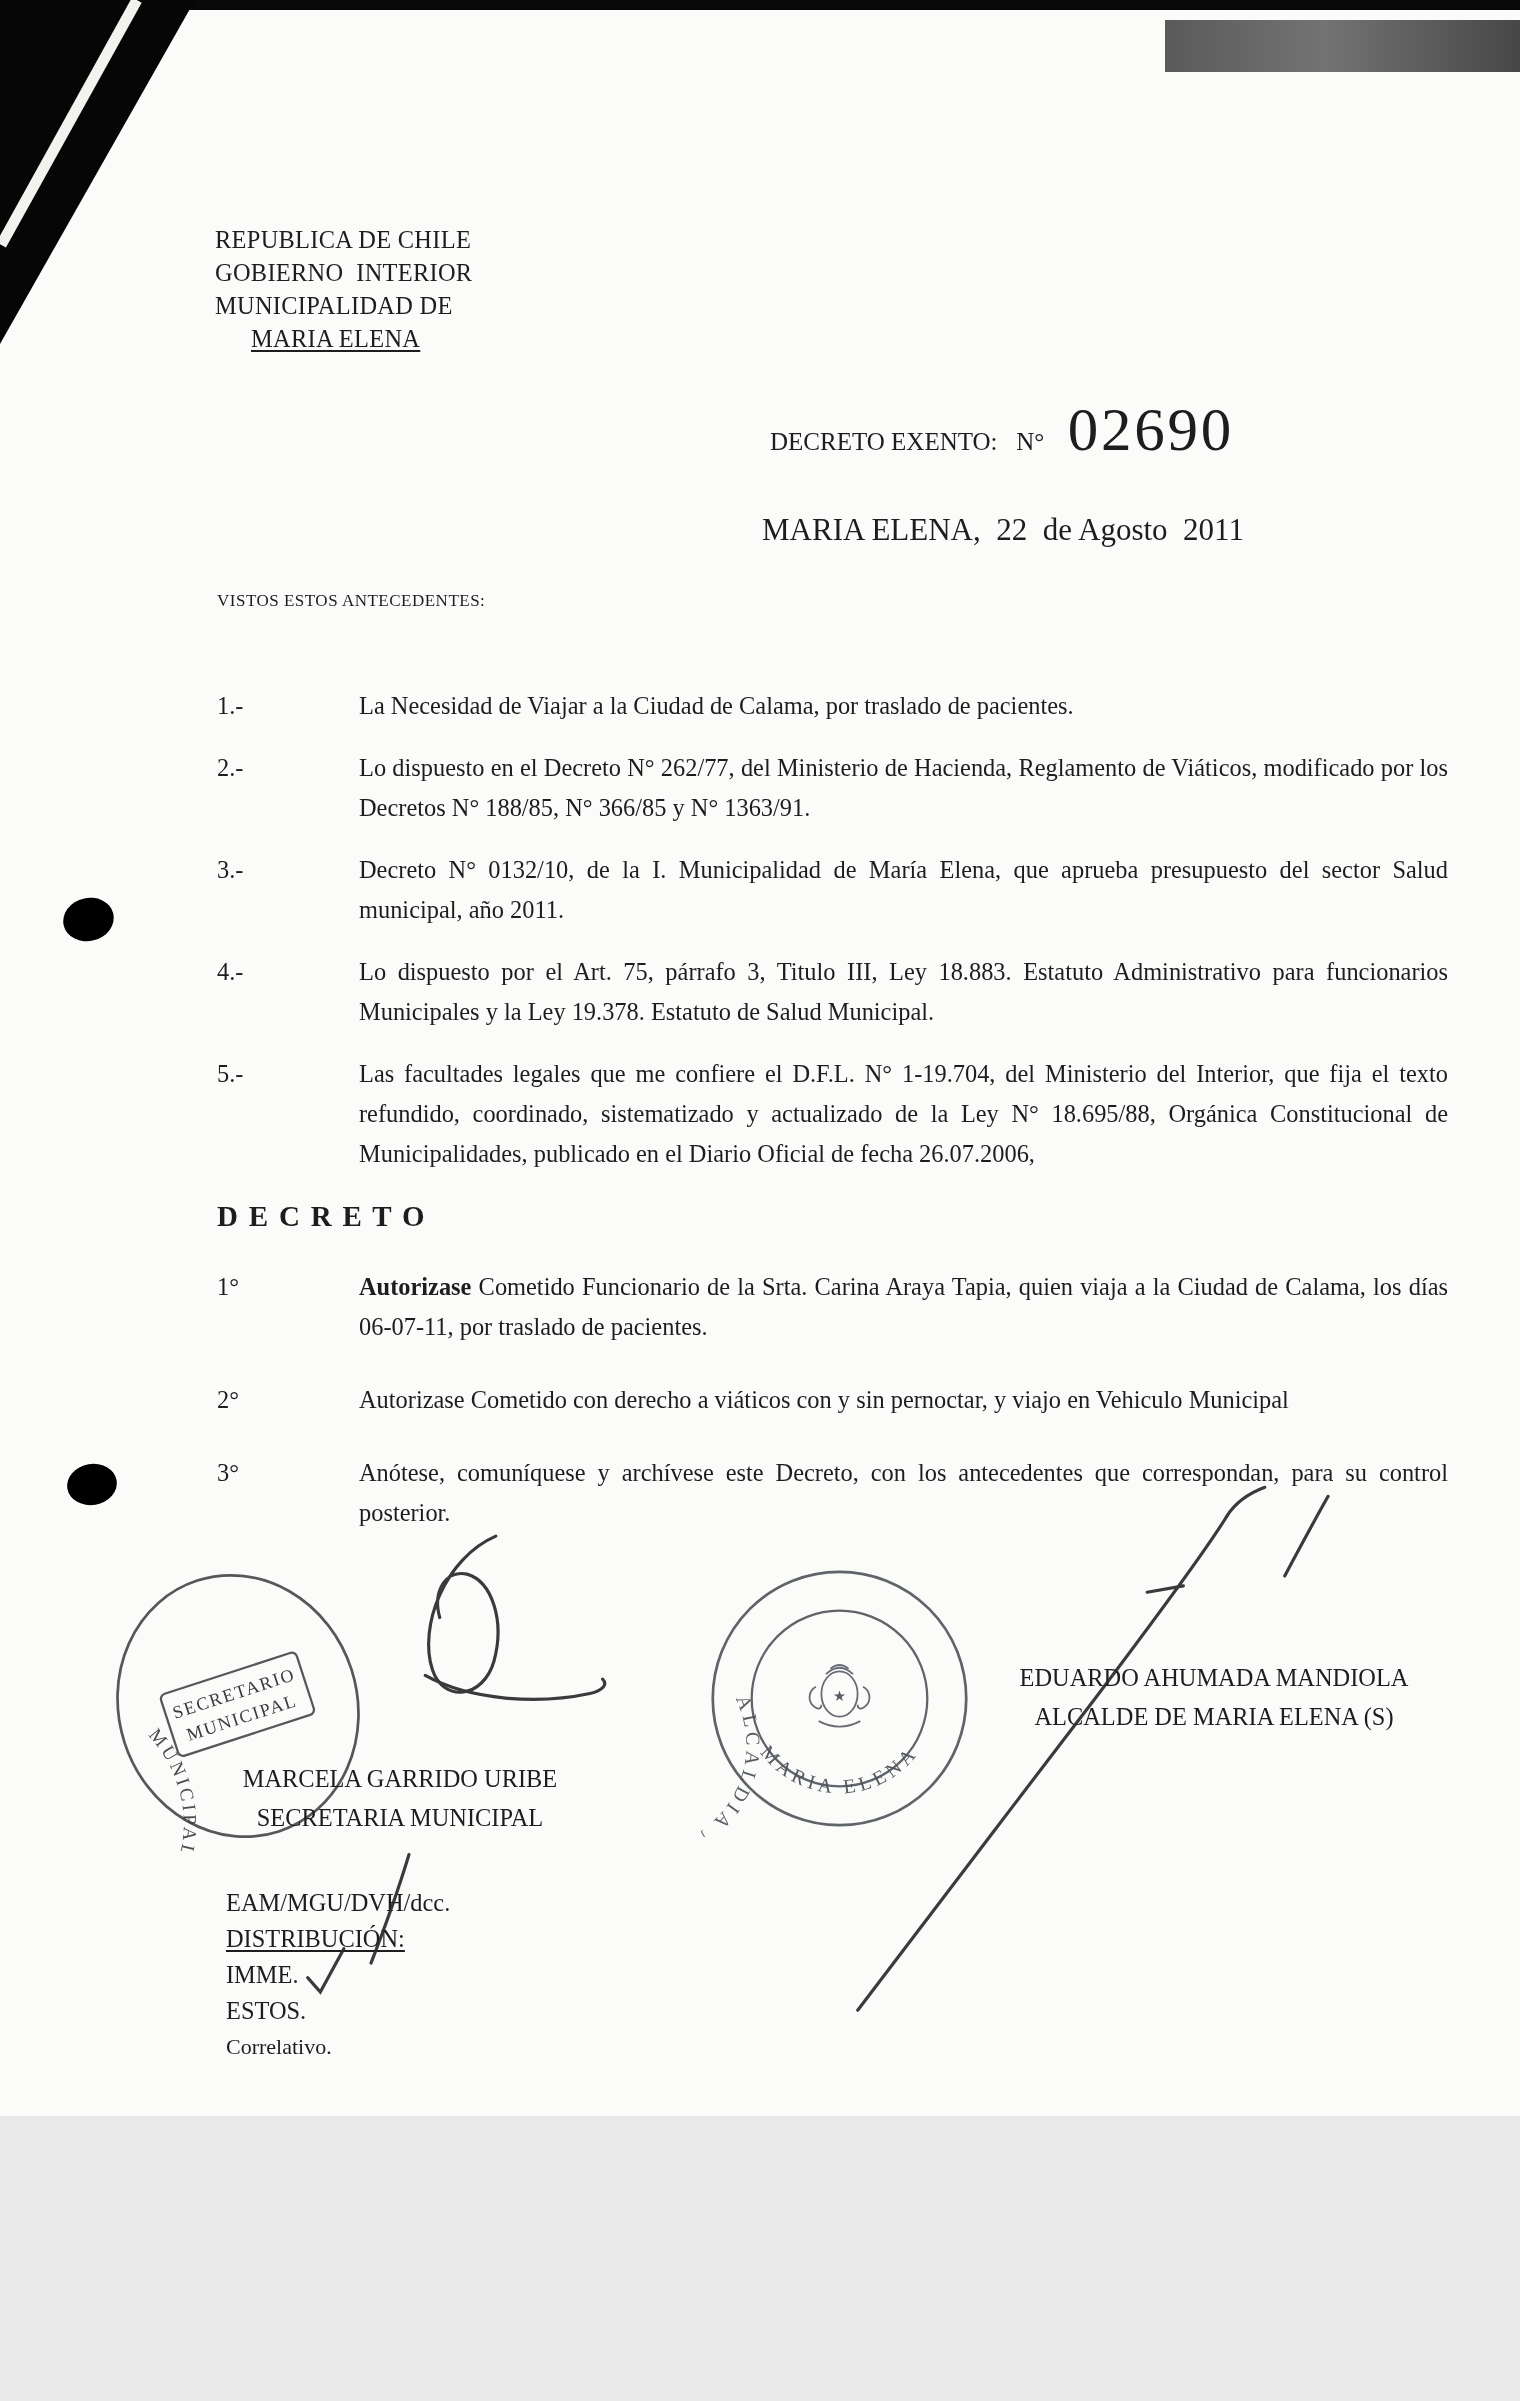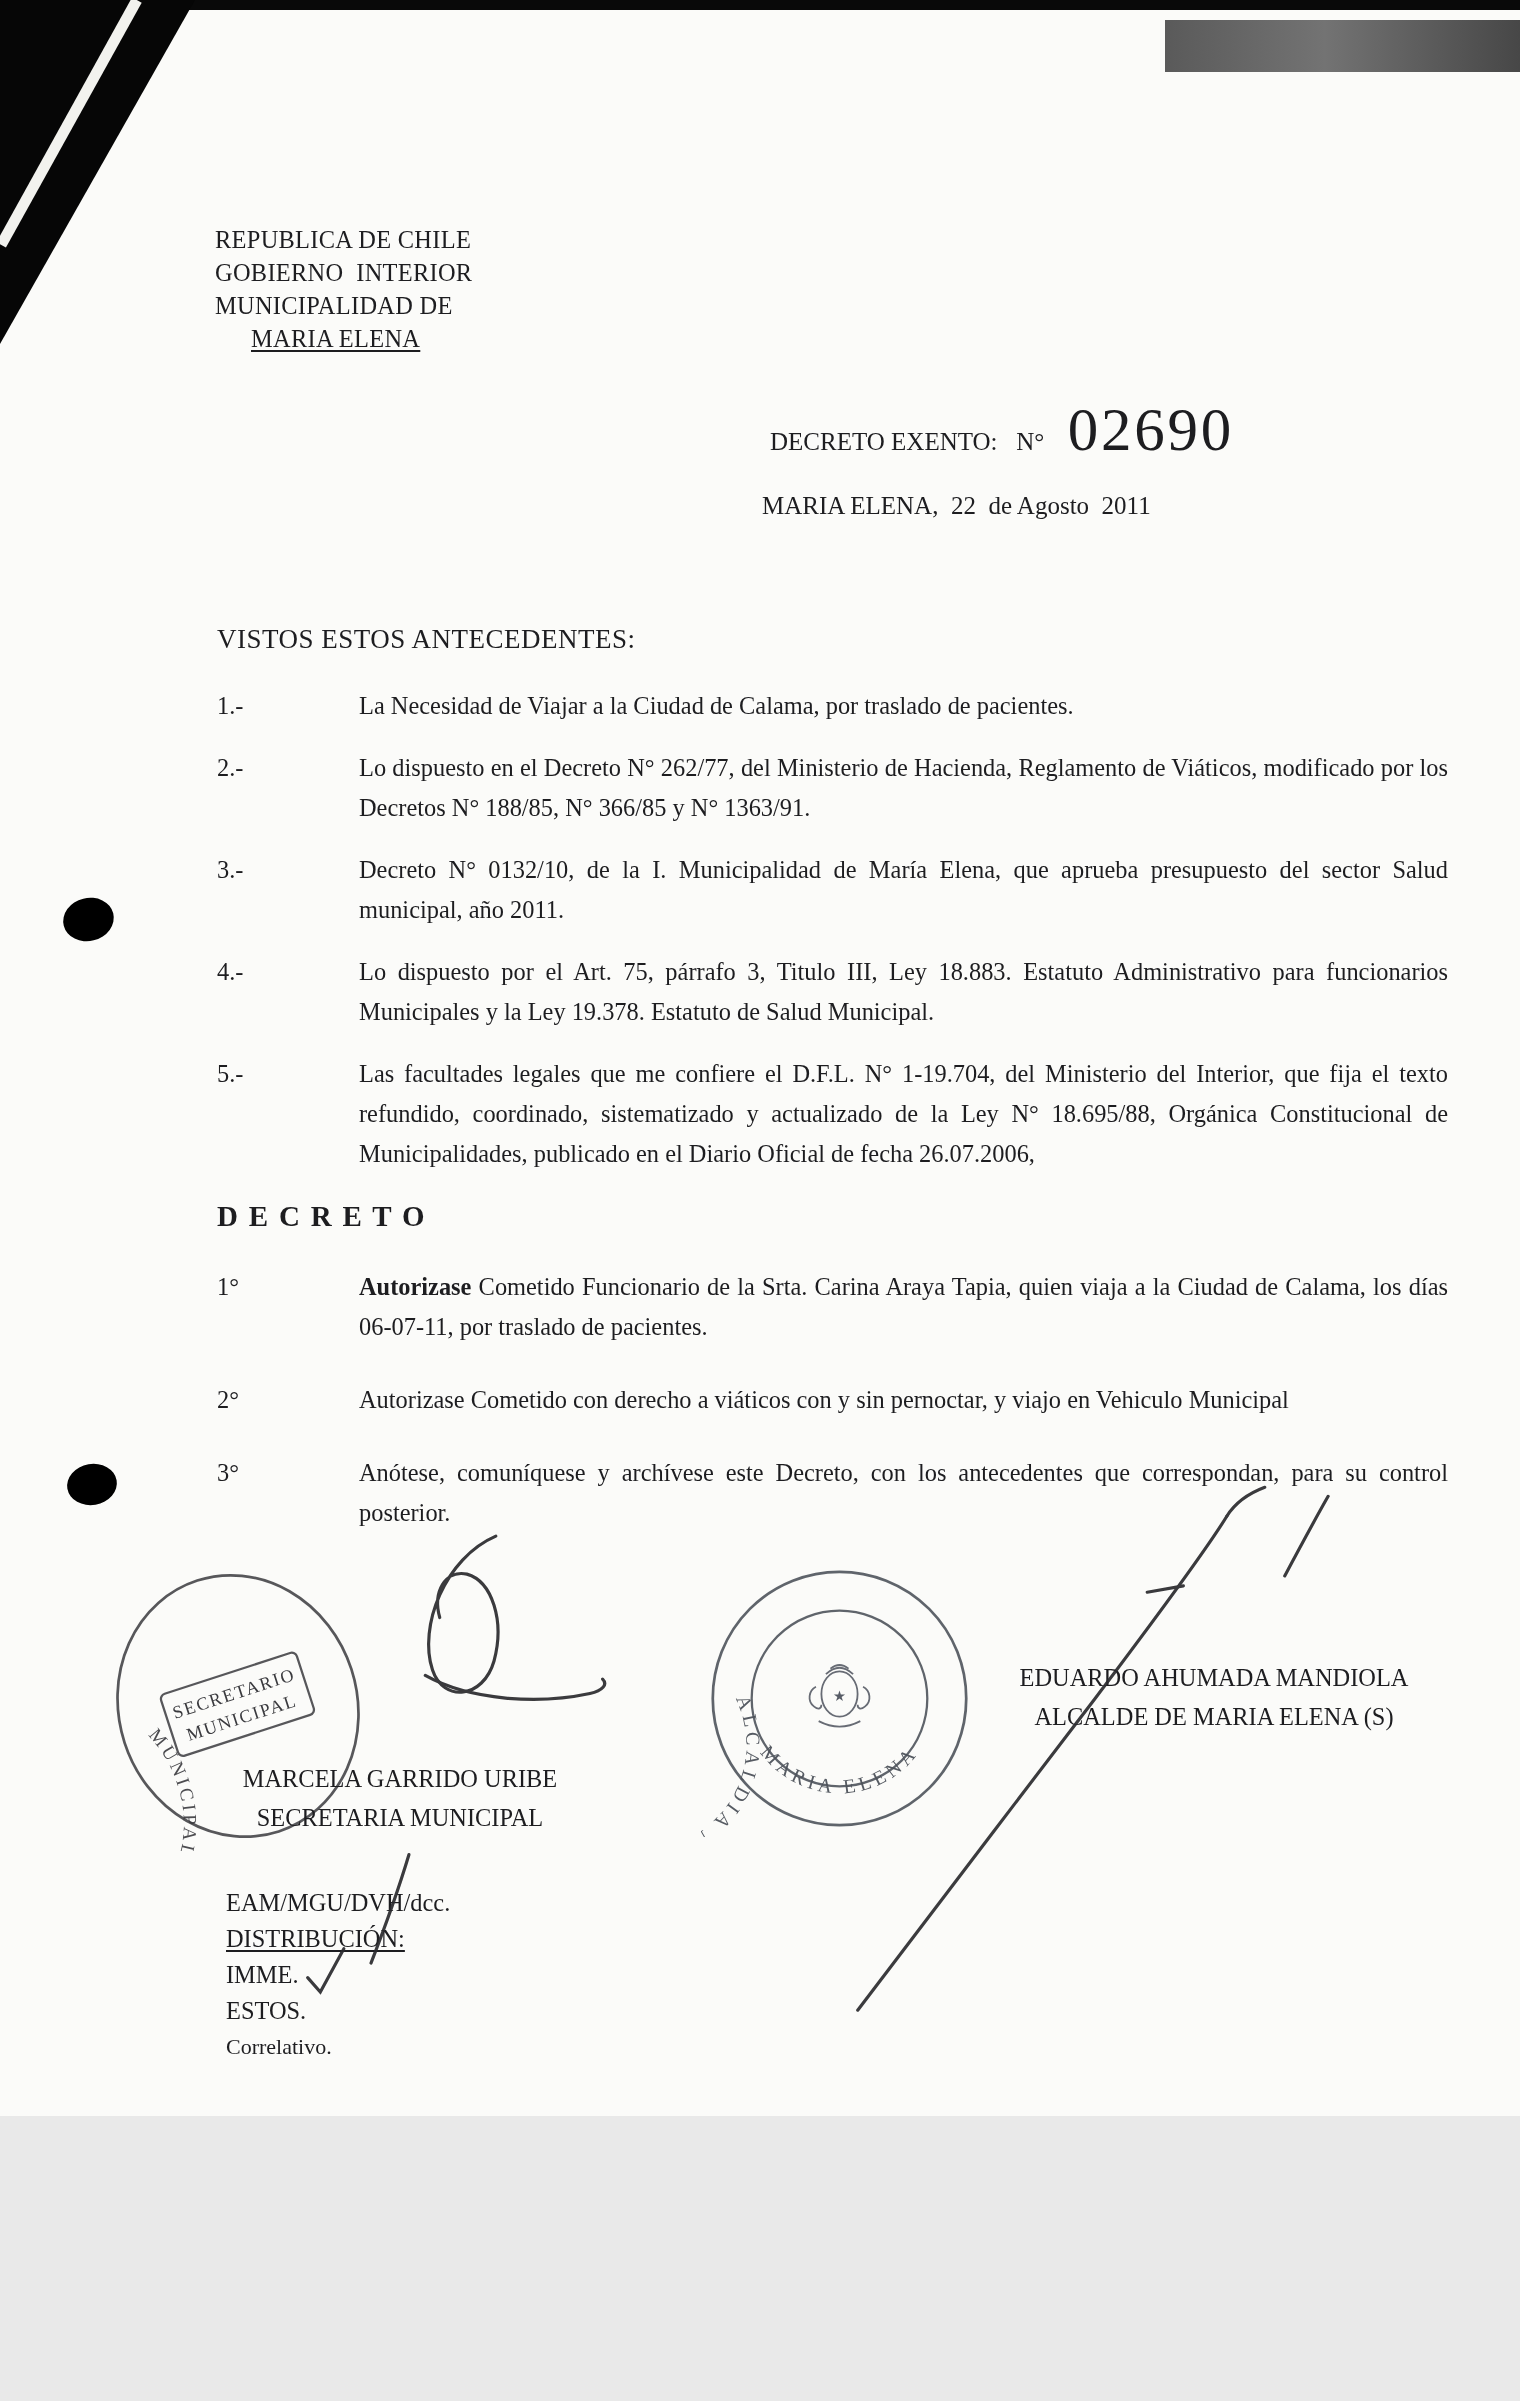--- a/index.html
+++ b/index.html
@@ -20,23 +20,23 @@
   .punch-2{left:67px;top:1464px;width:50px;height:41px;transform:rotate(-10deg);}
 
   
   .header{left:215px;top:223px;font-size:24.4px;line-height:33px;letter-spacing:0.3px;}
   .header-line{display:block;white-space:pre;}
   .header-muni{margin-left:36px;text-decoration:underline;text-underline-offset:2.7px;}
 
   .decree-row{left:758px;top:395px;display:flex;align-items:baseline;gap:23.5px;margin-left:12px;}
   .decree-label{font-size:25px;white-space:pre;}
   .decree-number{font-size:61px;letter-spacing:2.7px;}
-  .place-date{left:762px;top:492px;font-size:25px;white-space:pre;}
+  .place-date{left:762px;top:512px;font-size:31px;white-space:pre;}
 
-  .vistos-title{left:217px;top:624px;font-size:27px;letter-spacing:0.5px;white-space:pre;}
+  .vistos-title{left:217px;top:591px;font-size:17px;letter-spacing:0.5px;white-space:pre;}
 
   
   .doc-body{left:217px;top:686px;width:1231px;font-size:24.4px;line-height:40px;}
   .item{display:flex;margin-bottom:22px;}
   .item-num{width:94px;flex:none;}
   .item-text{flex:1;text-align:justify;margin-left:48px;}
   .decreto-title{font-weight:bold;font-size:29px;letter-spacing:1.8px;margin:12.7px 0 31px;}
   .d-item{margin-bottom:33px;}
 
   

